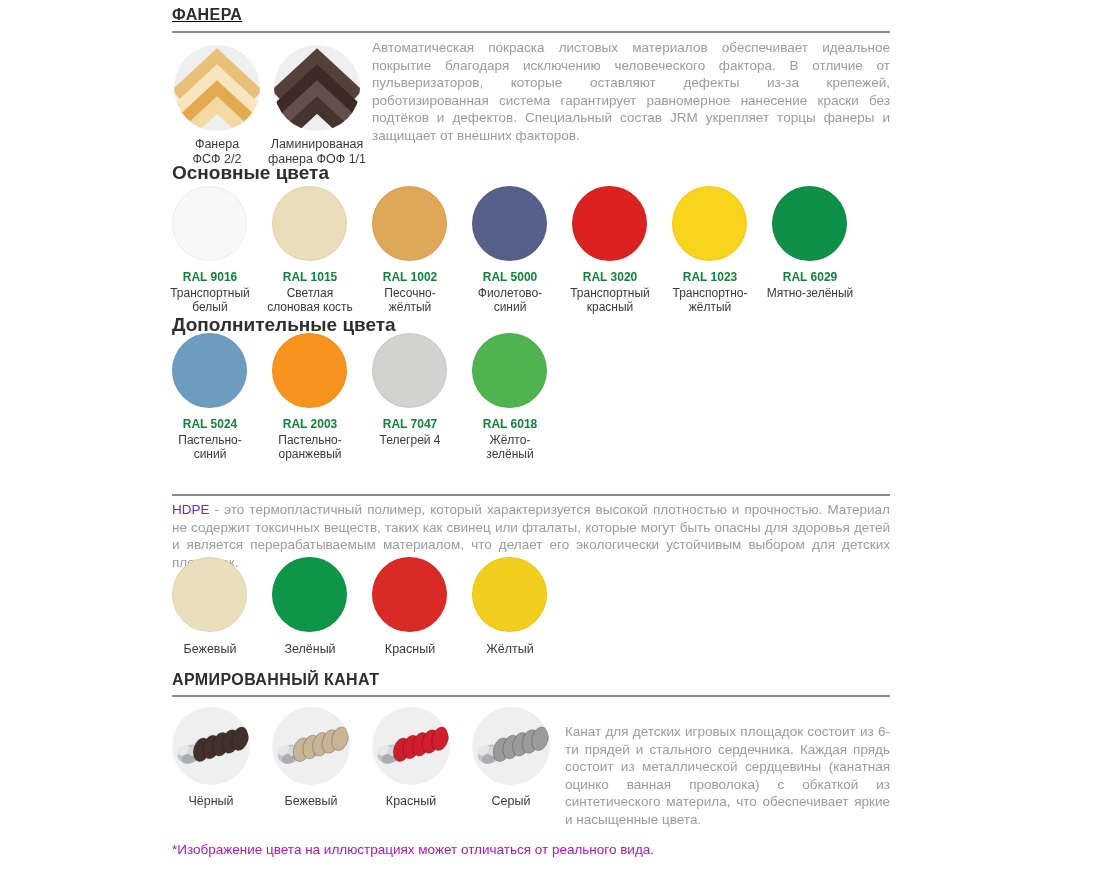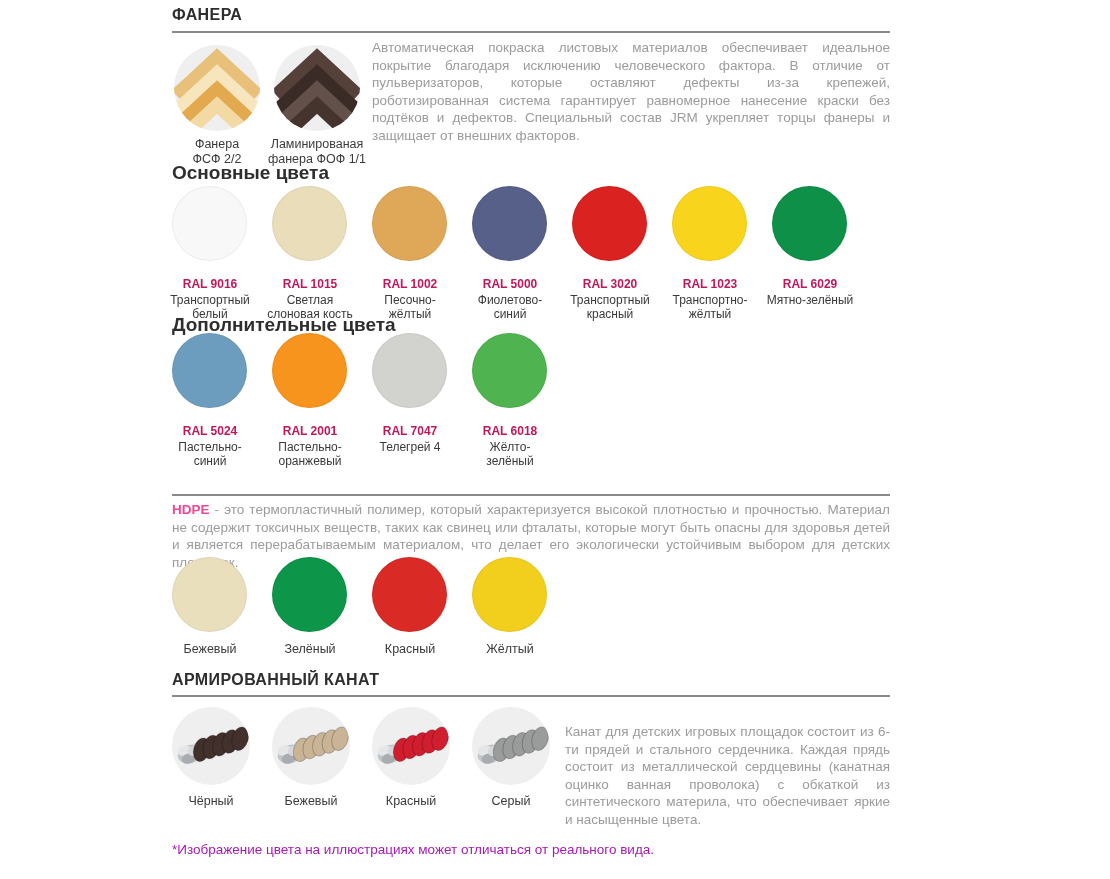--- a/index.html
+++ b/index.html
@@ -4,46 +4,46 @@
 <style>
   html,body { margin:0; padding:0; background:#ffffff; }
   .page { position:relative; width:1110px; height:879px; background:#ffffff;
           font-family:"Liberation Sans", sans-serif; overflow:hidden; }
 
   .sec { position:absolute; left:172px; width:718px; }
   .sec-title { margin:0; font-size:16px; font-weight:700; color:#2e2e2e; letter-spacing:0.4px; }
   .rule { position:absolute; left:0; right:0; height:2px; background:#8a8a8a; }
 
   .para { margin:0; font-size:13.5px; line-height:17.6px; color:#9b9b9b; text-align:justify; }
-  .para .lead { font-weight:700; color:#ec4899; }
+  .para .lead { font-weight:400; color:#6d28d9; }
 
   .sub-label { position:absolute; font-size:19px; font-weight:700; color:#2e2e2e; }
 
   
-  #sec-plywood { top:6px; height:462px; }
+  #sec-plywood { top:6px; height:462px;text-decoration:underline; }
   #sec-plywood .rule { top:25px; }
   #sec-plywood .materials { position:absolute; top:39px; left:2px; display:flex; }
   #sec-plywood .para { position:absolute; top:33px; left:200px; width:518px; }
   #sec-plywood .label-main { top:156px; }
   #sec-plywood .row-main  { position:absolute; top:180px; }
   #sec-plywood .label-add { top:308px; }
   #sec-plywood .row-add   { position:absolute; top:327px; }
 
   .material { width:86px; margin-right:14px; }
   .material-circle { width:86px; height:86px; border-radius:50%; overflow:hidden; background:#efefef; }
   .material-label { margin-top:6px; width:120px; margin-left:-17px; text-align:center;
                     font-size:12.5px; color:#3a3a3a; line-height:15px; white-space:pre-line; }
 
   
   .swatch-row { display:flex; }
   .swatch { width:76px; margin-right:24px; }
   .circle { width:75px; height:75px; border-radius:50%;
             box-shadow: inset 0 0 0 1px rgba(0,0,0,0.05); }
-  .swatch-code { margin-top:16px; width:110px; margin-left:-17px; text-align:center;
-                 font-size:12px; font-weight:700; color:#be185d; }
+  .swatch-code { margin-top:9px; width:110px; margin-left:-17px; text-align:center;
+                 font-size:12px; font-weight:700; color:#15803d; }
   .swatch-name { margin-top:2px; width:110px; margin-left:-17px; text-align:center;
                  font-size:12px; color:#3a3a3a; line-height:14px; white-space:pre-line; }
   .swatch-name.solo { margin-top:10px; font-size:12.5px; }
 
   
   #sec-hdpe { top:470px; height:200px; }
   #sec-hdpe .rule { top:24px; }
   #sec-hdpe .para { position:absolute; top:31px; left:0; width:718px; }
   #sec-hdpe .row-hdpe { position:absolute; top:87px; }
 
@@ -158,21 +158,21 @@
 
         <div class="swatch">
           <div class="circle" style="background: rgb(109, 157, 190);"></div>
           <div class="swatch-code">RAL 5024</div>
           <div class="swatch-name">Пастельно-
 синий</div>
         </div>
 
         <div class="swatch">
           <div class="circle" style="background: rgb(247, 148, 30);"></div>
-          <div class="swatch-code">RAL 2001</div>
+          <div class="swatch-code">RAL 2003</div>
           <div class="swatch-name">Пастельно-
 оранжевый</div>
         </div>
 
         <div class="swatch">
           <div class="circle" style="background: rgb(210, 210, 207);"></div>
           <div class="swatch-code">RAL 7047</div>
           <div class="swatch-name">Телегрей 4</div>
         </div>
 

